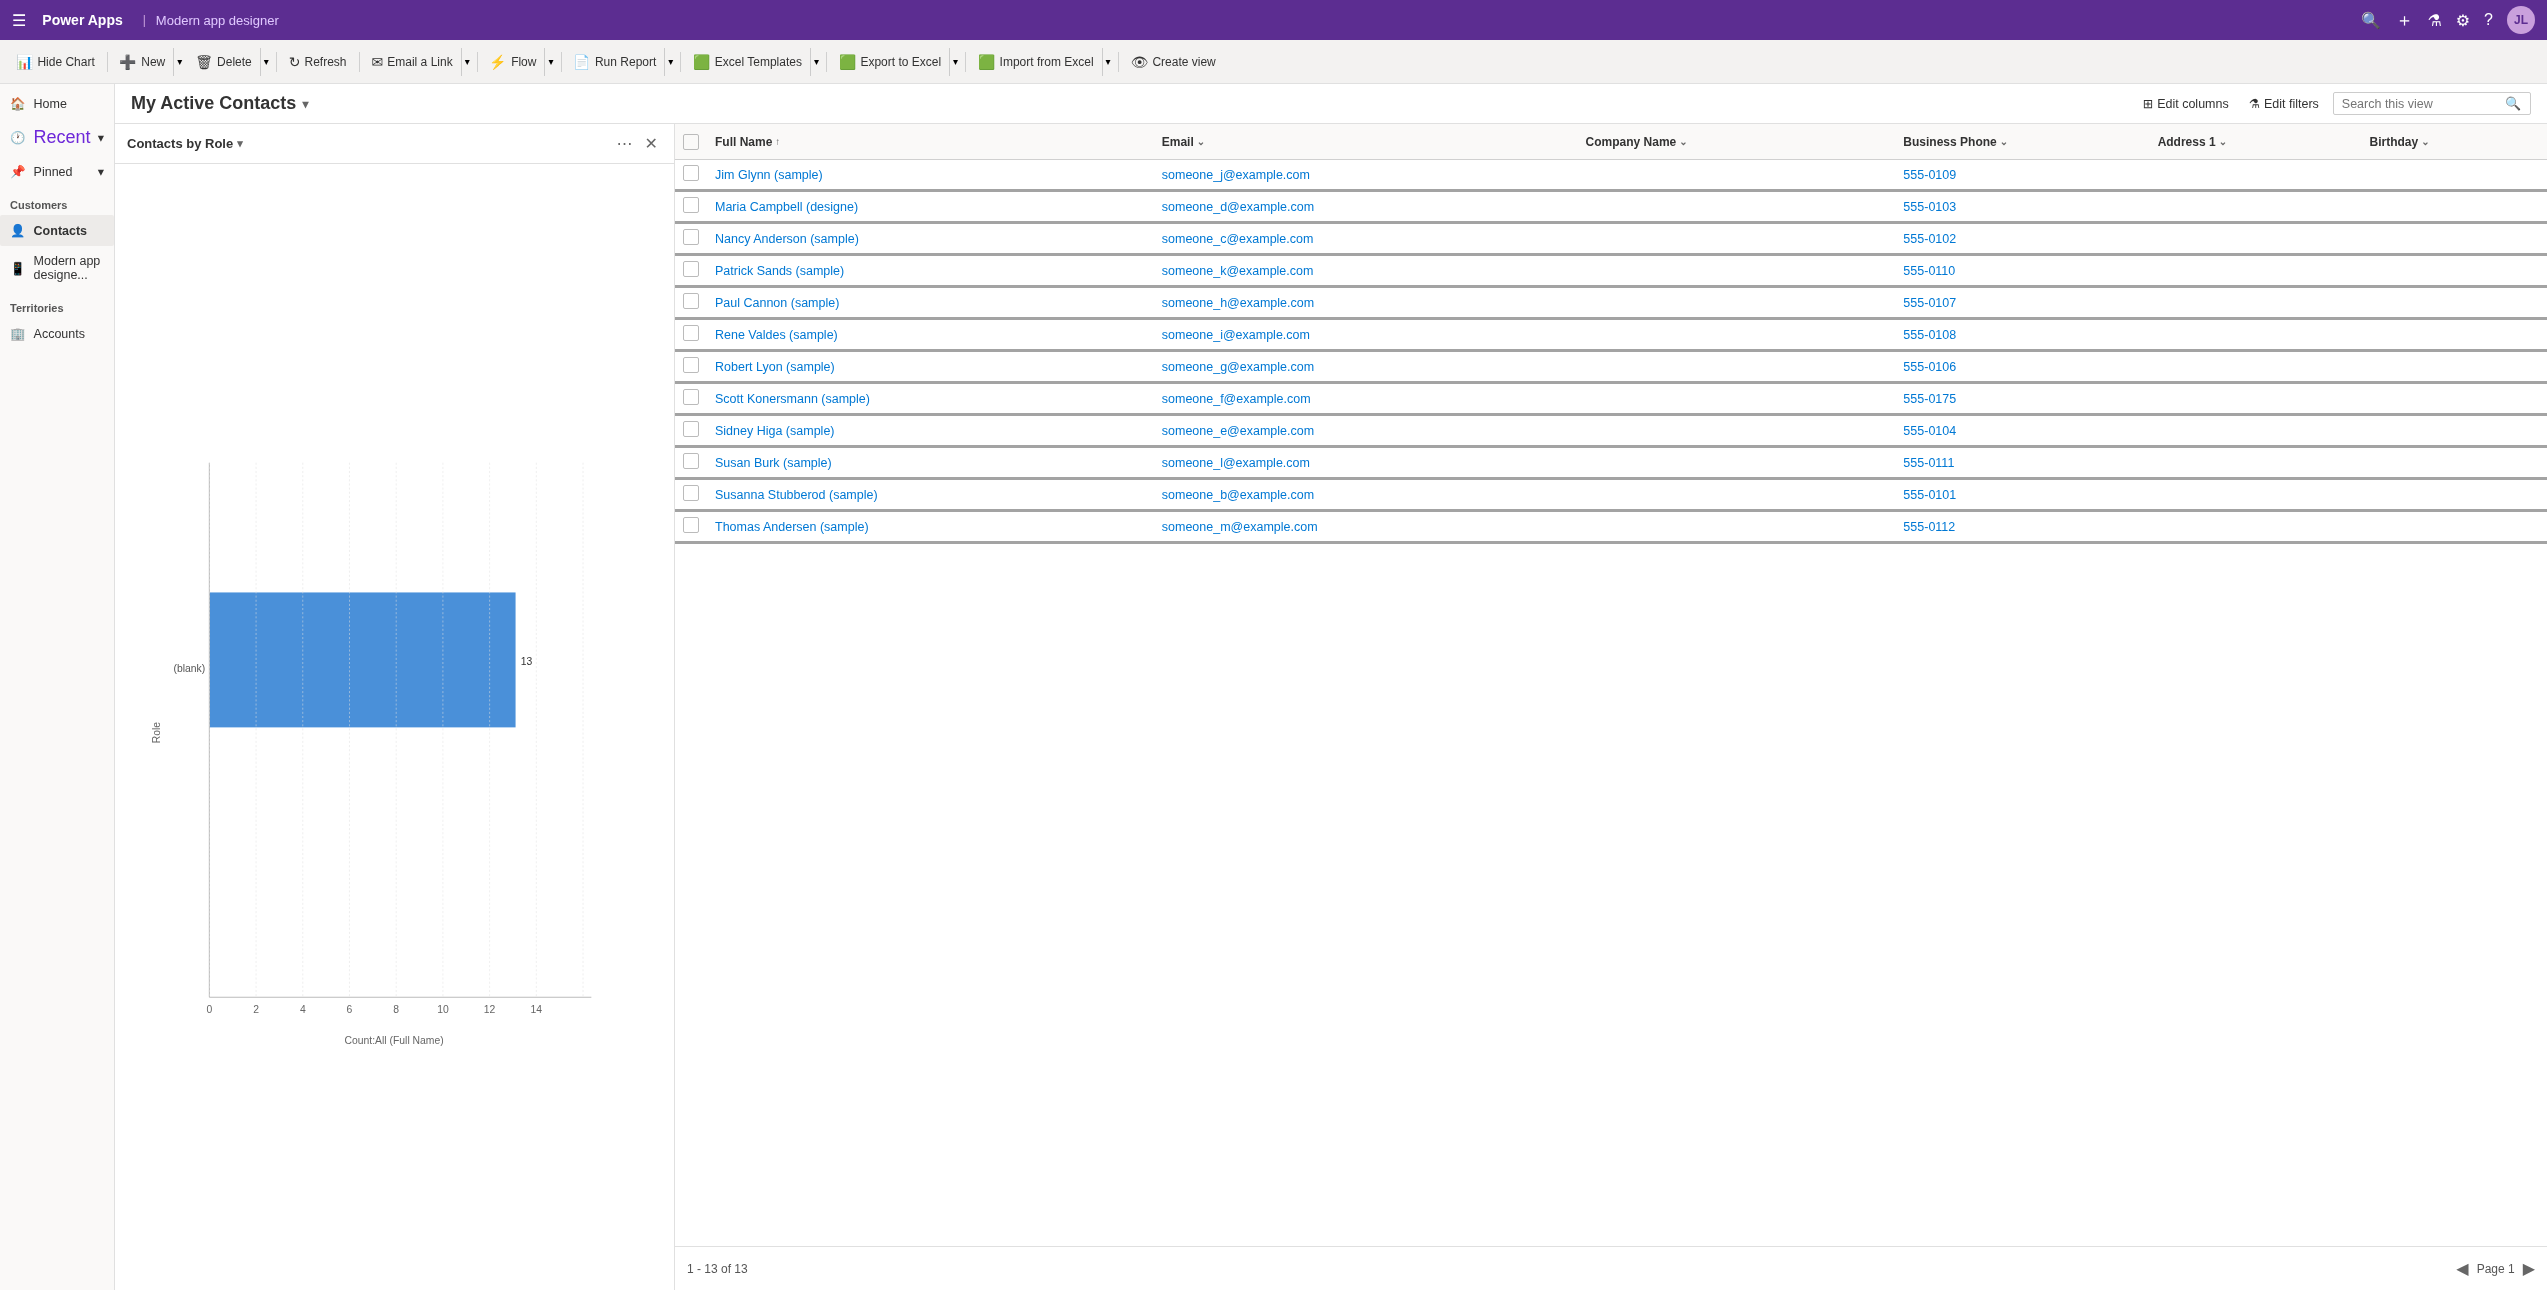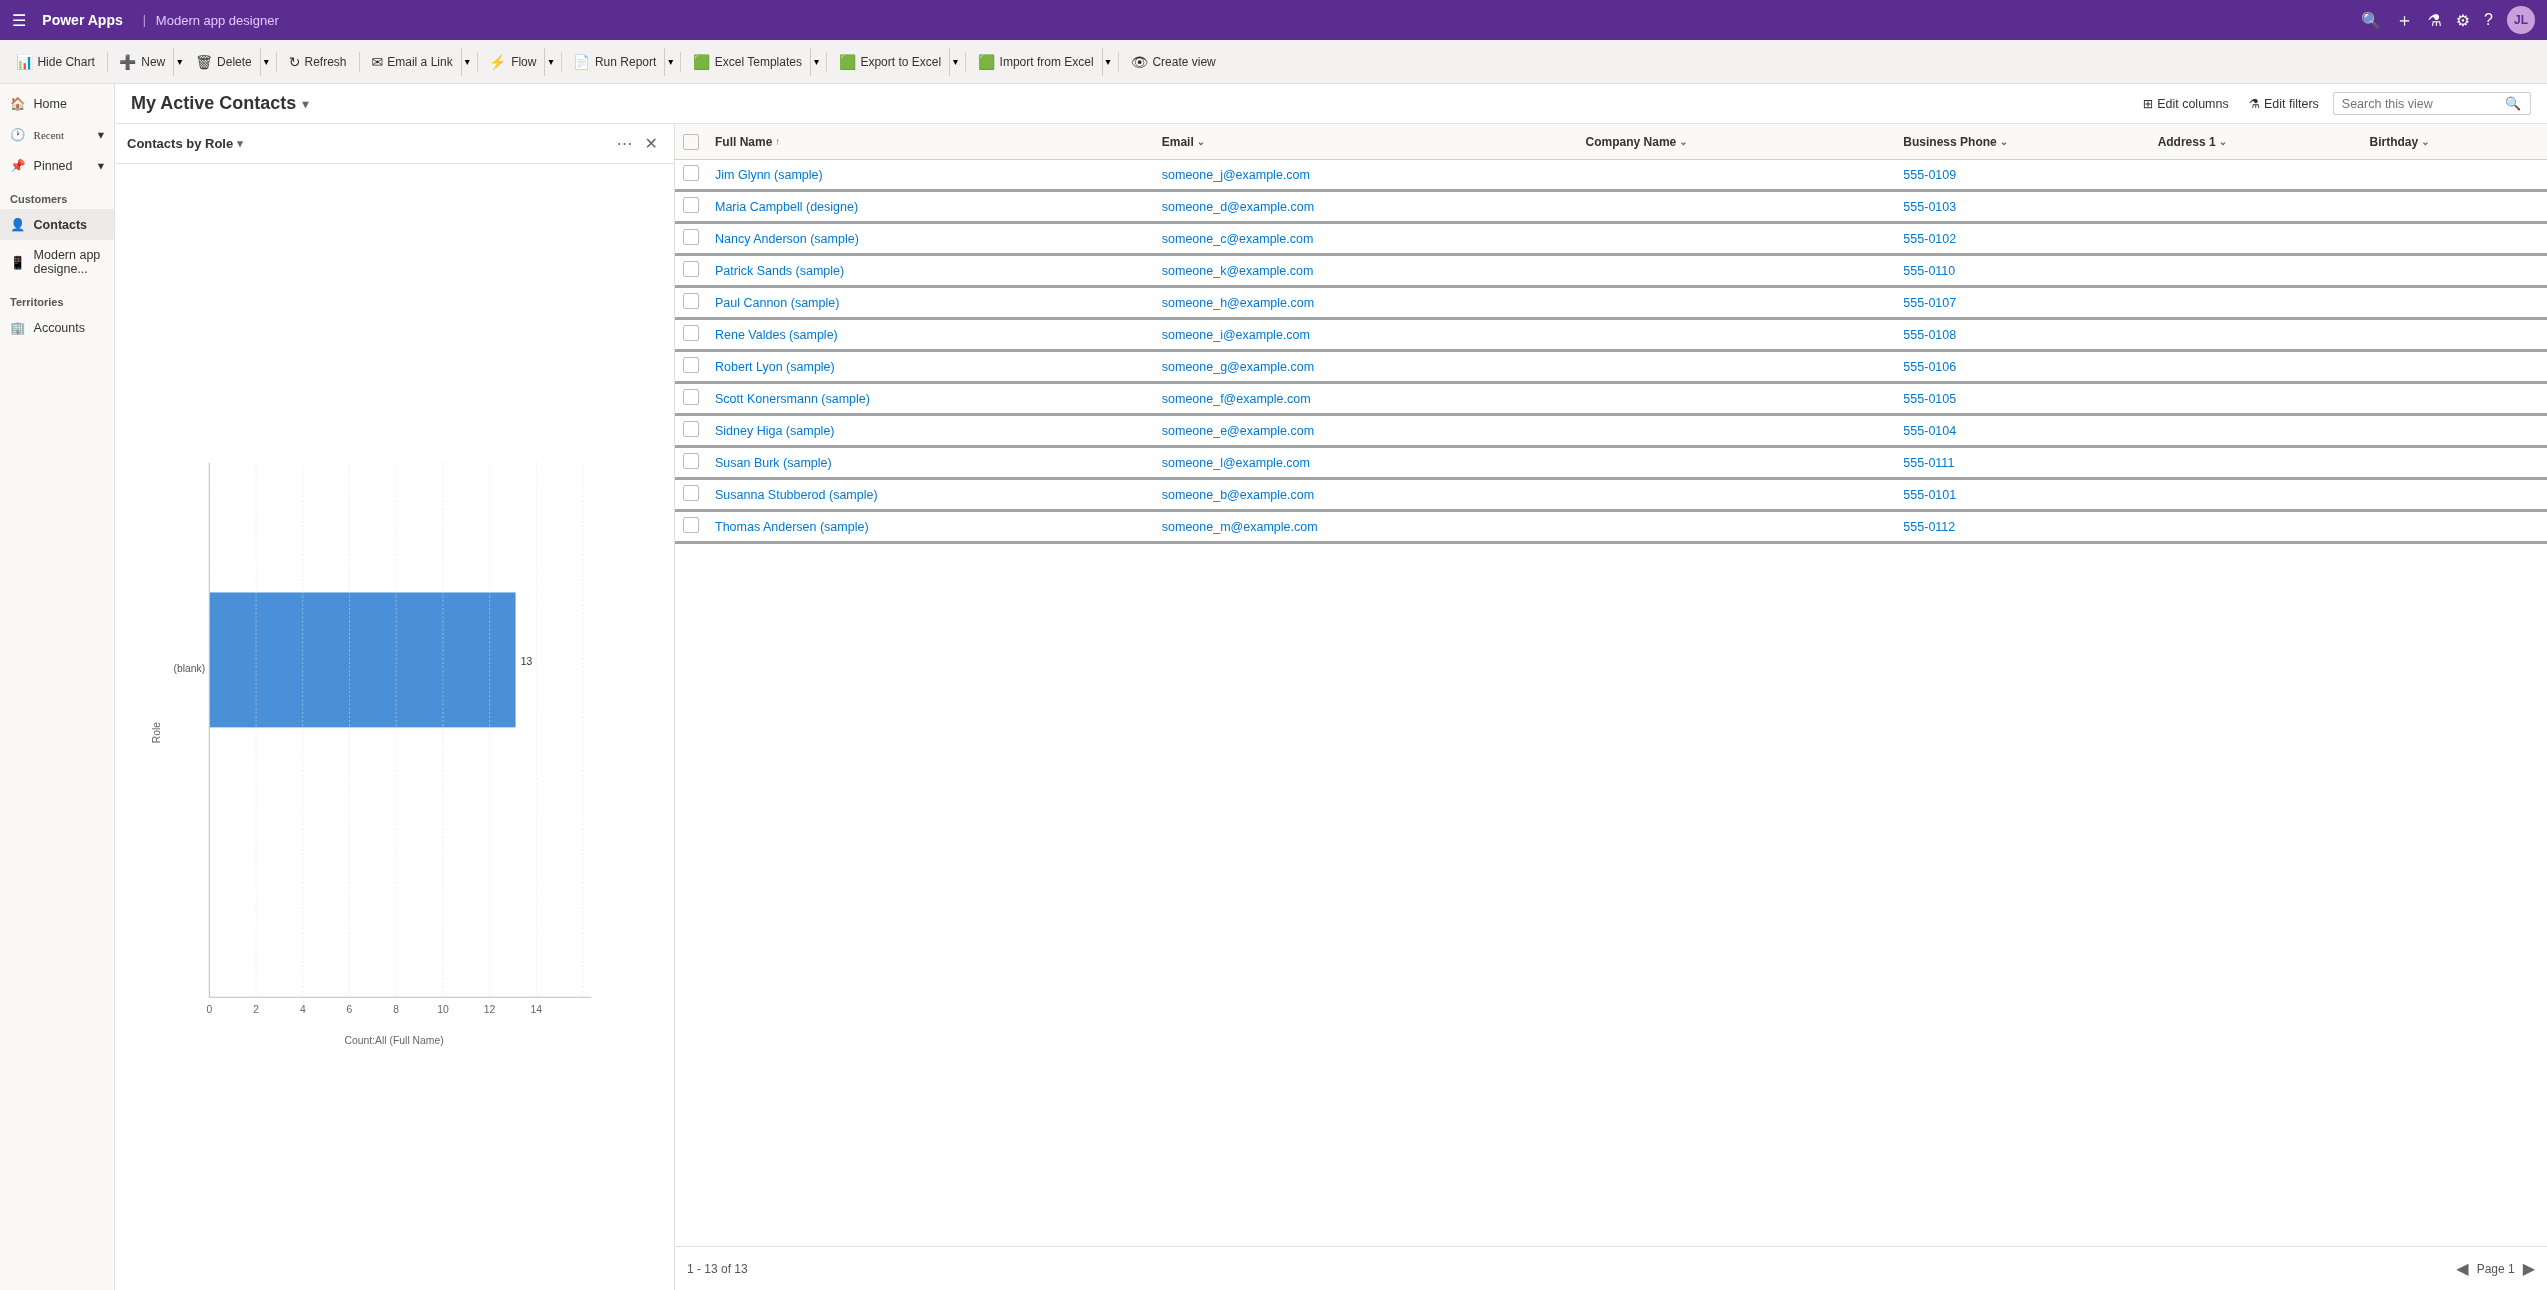--- a/index.html
+++ b/index.html
@@ -326,21 +326,21 @@
 <div class="main-layout">
 
   <div class="sidebar">
     <div class="sidebar-item">
       <span>🏠</span>
       <span>Home</span>
     </div>
     <div class="sidebar-item-with-expand">
       <div style="display:flex;align-items:center;gap:8px;">
         <span>🕐</span>
-        <span style="font-size:11px;color:#404040;font-family:Liberation Serif, serif;">Recent</span>
+        <span style="font-size:18px;color:#6d28d9;">Recent</span>
       </div>
       <span class="sidebar-expand-icon">▾</span>
     </div>
     <div class="sidebar-item-with-expand">
       <div style="display:flex;align-items:center;gap:8px;">
         <span>📌</span>
         <span style="font-size:12.5px;color:#333;">Pinned</span>
       </div>
       <span class="sidebar-expand-icon">▾</span>
     </div>
@@ -543,21 +543,21 @@
       <div class="col-address grid-cell"></div>
       <div class="col-birthday grid-cell"></div>
     </div>
             <div class="grid-row">
       <div class="col-check grid-cell">
         <div class="grid-checkbox" style="display:inline-block;"></div>
       </div>
       <div class="col-name grid-cell link">Scott Konersmann (sample)</div>
       <div class="col-email grid-cell link">someone_f@example.com</div>
       <div class="col-company grid-cell"></div>
-      <div class="col-phone grid-cell phone">555-0105</div>
+      <div class="col-phone grid-cell phone">555-0175</div>
       <div class="col-address grid-cell"></div>
       <div class="col-birthday grid-cell"></div>
     </div>
             <div class="grid-row">
       <div class="col-check grid-cell">
         <div class="grid-checkbox" style="display:inline-block;"></div>
       </div>
       <div class="col-name grid-cell link">Sidney Higa (sample)</div>
       <div class="col-email grid-cell link">someone_e@example.com</div>
       <div class="col-company grid-cell"></div>

